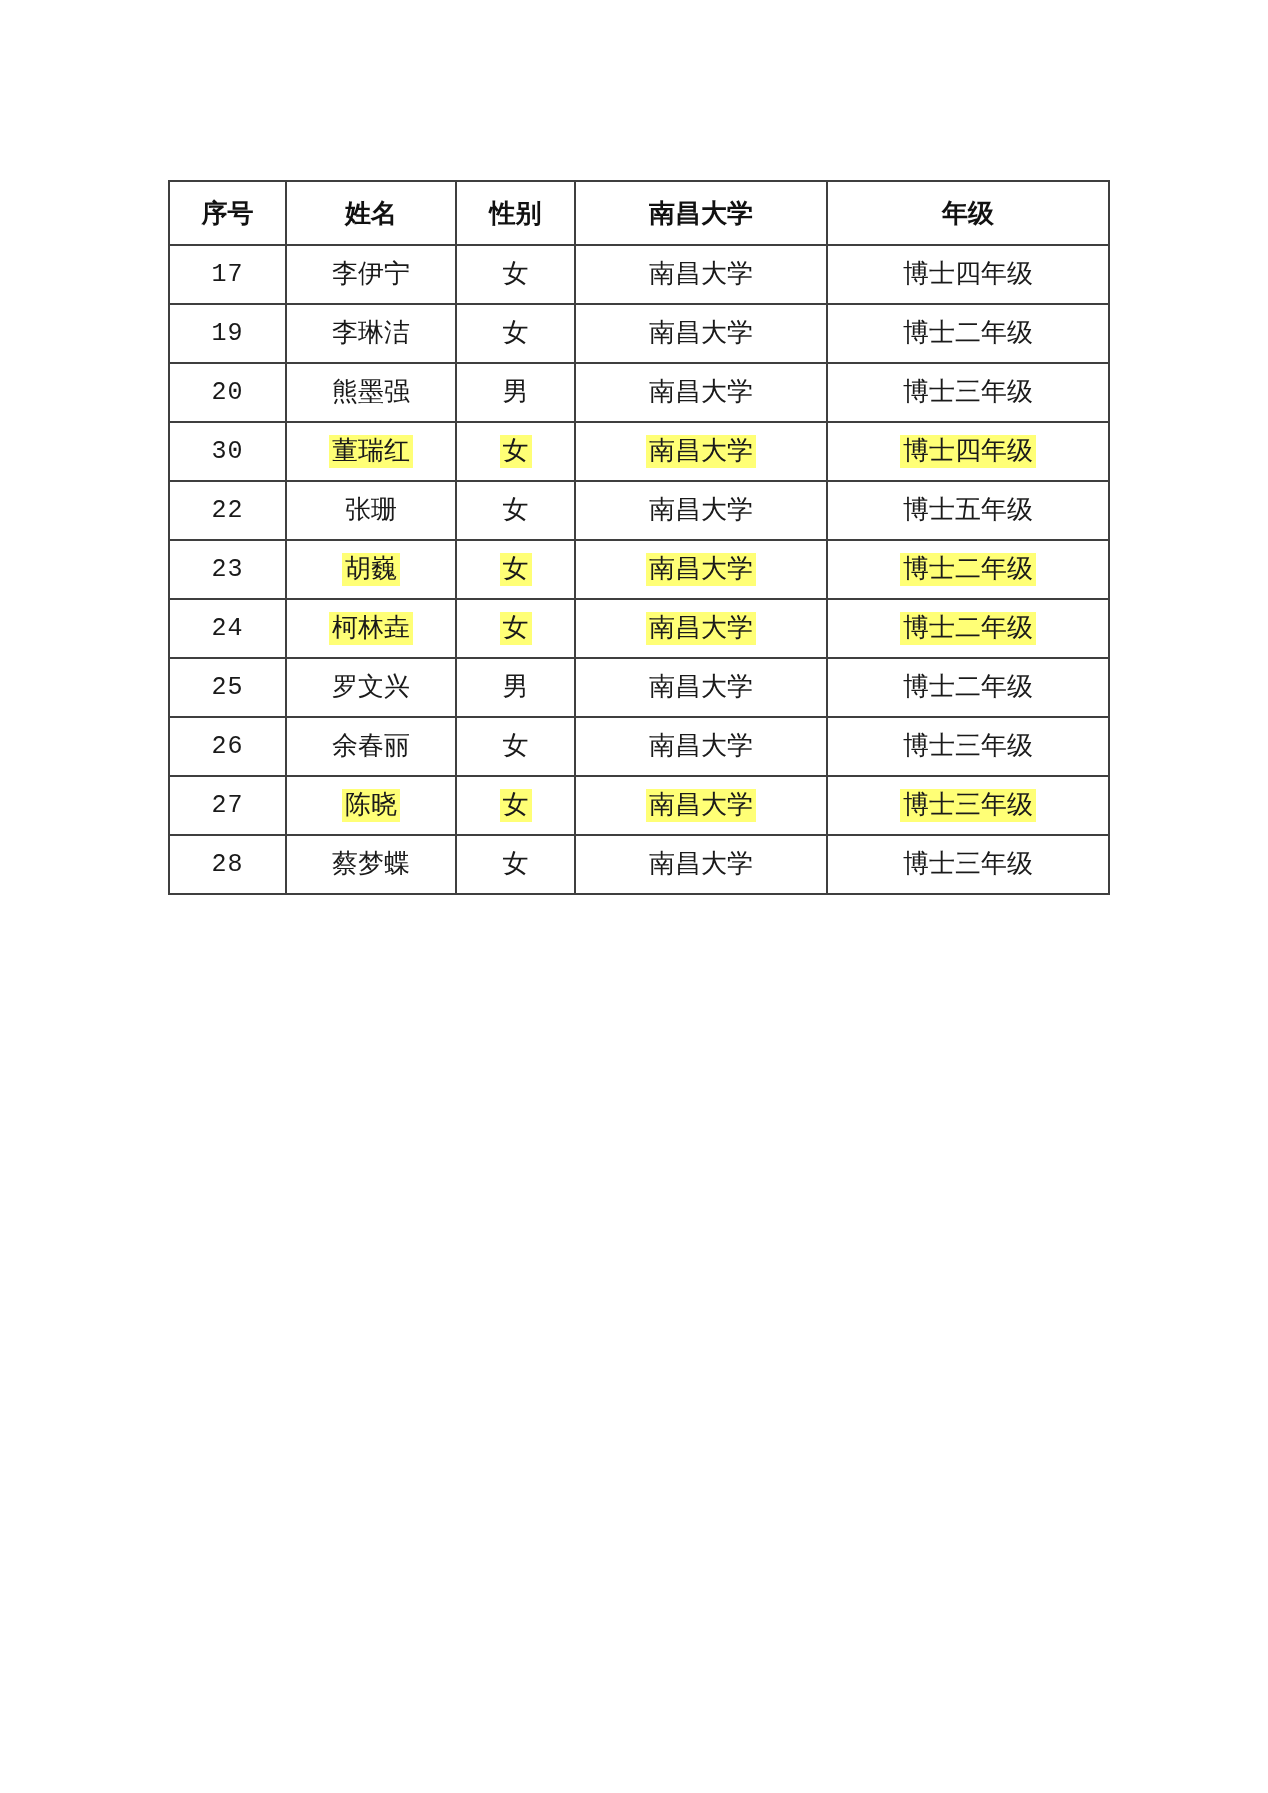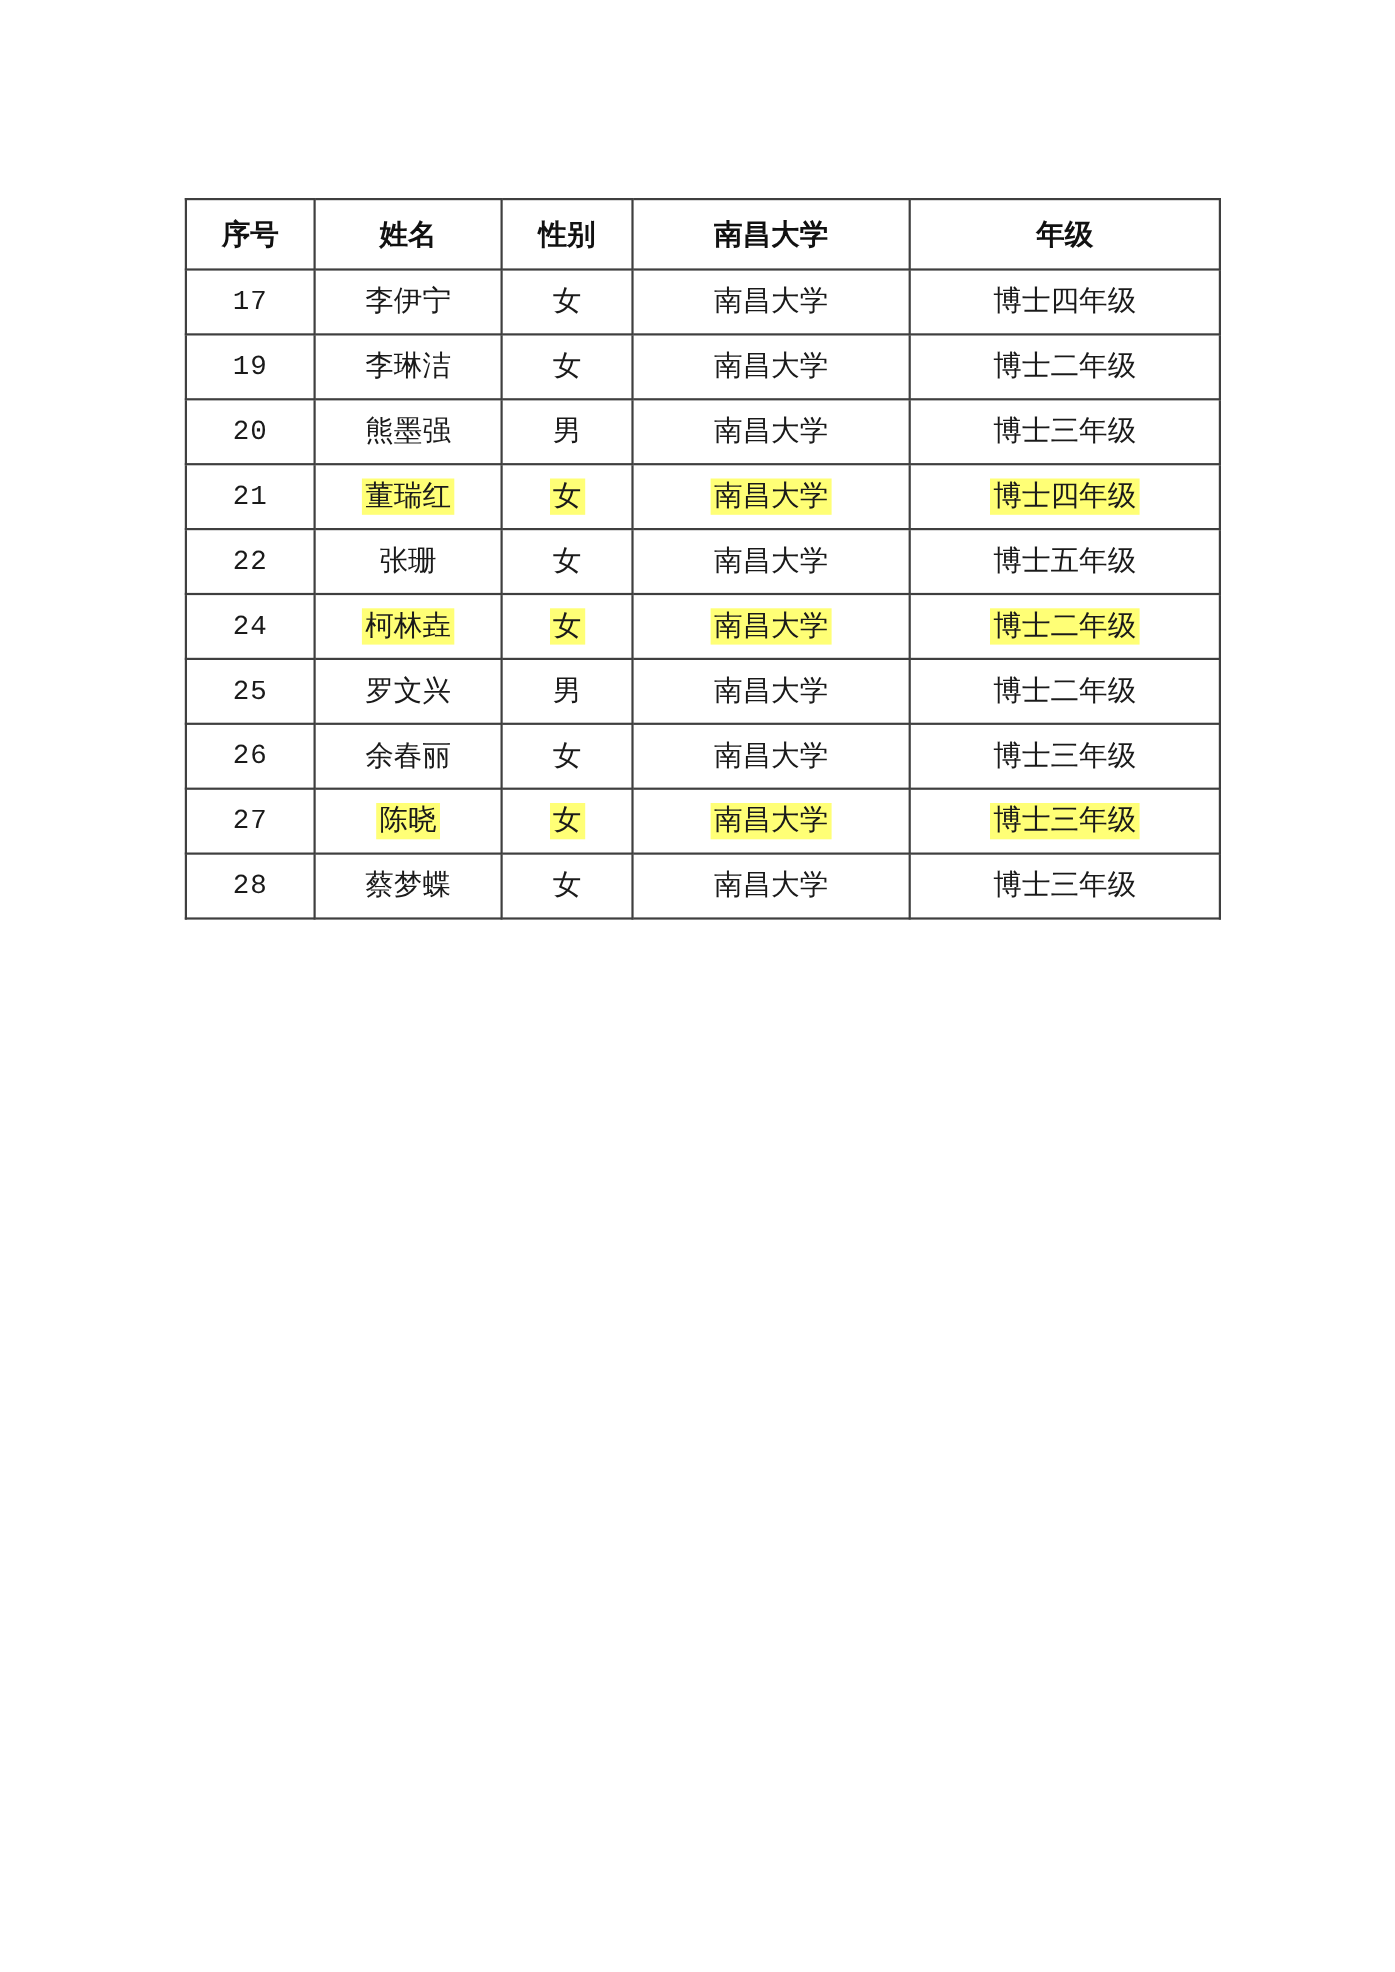--- a/index.html
+++ b/index.html
@@ -108,32 +108,39 @@
     <td class="c-grade"><span class="cell-text">博士二年级</span></td>
   </tr>
         <tr>
     <td class="c-num"><span class="cell-text">20</span></td>
     <td class="c-name"><span class="cell-text">熊墨强</span></td>
     <td class="c-gender"><span class="cell-text">男</span></td>
     <td class="c-university"><span class="cell-text">南昌大学</span></td>
     <td class="c-grade"><span class="cell-text">博士三年级</span></td>
   </tr>
         <tr>
-    <td class="c-num"><span class="cell-text">21</span></td>
+    <td class="c-num"><span class="cell-text">30</span></td>
     <td class="c-name"><span class="cell-text hl">董瑞红</span></td>
     <td class="c-gender"><span class="cell-text hl">女</span></td>
     <td class="c-university"><span class="cell-text hl">南昌大学</span></td>
     <td class="c-grade"><span class="cell-text hl">博士四年级</span></td>
   </tr>
         <tr>
     <td class="c-num"><span class="cell-text">22</span></td>
     <td class="c-name"><span class="cell-text">张珊</span></td>
     <td class="c-gender"><span class="cell-text">女</span></td>
     <td class="c-university"><span class="cell-text">南昌大学</span></td>
     <td class="c-grade"><span class="cell-text">博士五年级</span></td>
+  </tr>
+        <tr>
+    <td class="c-num"><span class="cell-text">23</span></td>
+    <td class="c-name"><span class="cell-text hl">胡巍</span></td>
+    <td class="c-gender"><span class="cell-text hl">女</span></td>
+    <td class="c-university"><span class="cell-text hl">南昌大学</span></td>
+    <td class="c-grade"><span class="cell-text hl">博士二年级</span></td>
   </tr>
         <tr>
     <td class="c-num"><span class="cell-text">24</span></td>
     <td class="c-name"><span class="cell-text hl">柯林垚</span></td>
     <td class="c-gender"><span class="cell-text hl">女</span></td>
     <td class="c-university"><span class="cell-text hl">南昌大学</span></td>
     <td class="c-grade"><span class="cell-text hl">博士二年级</span></td>
   </tr>
         <tr>
     <td class="c-num"><span class="cell-text">25</span></td>

